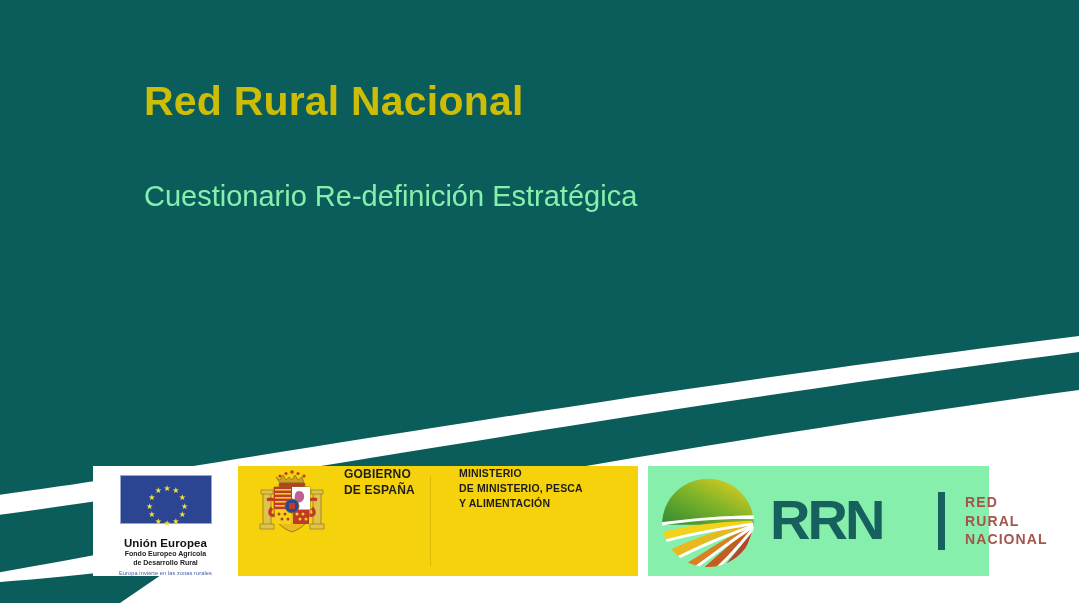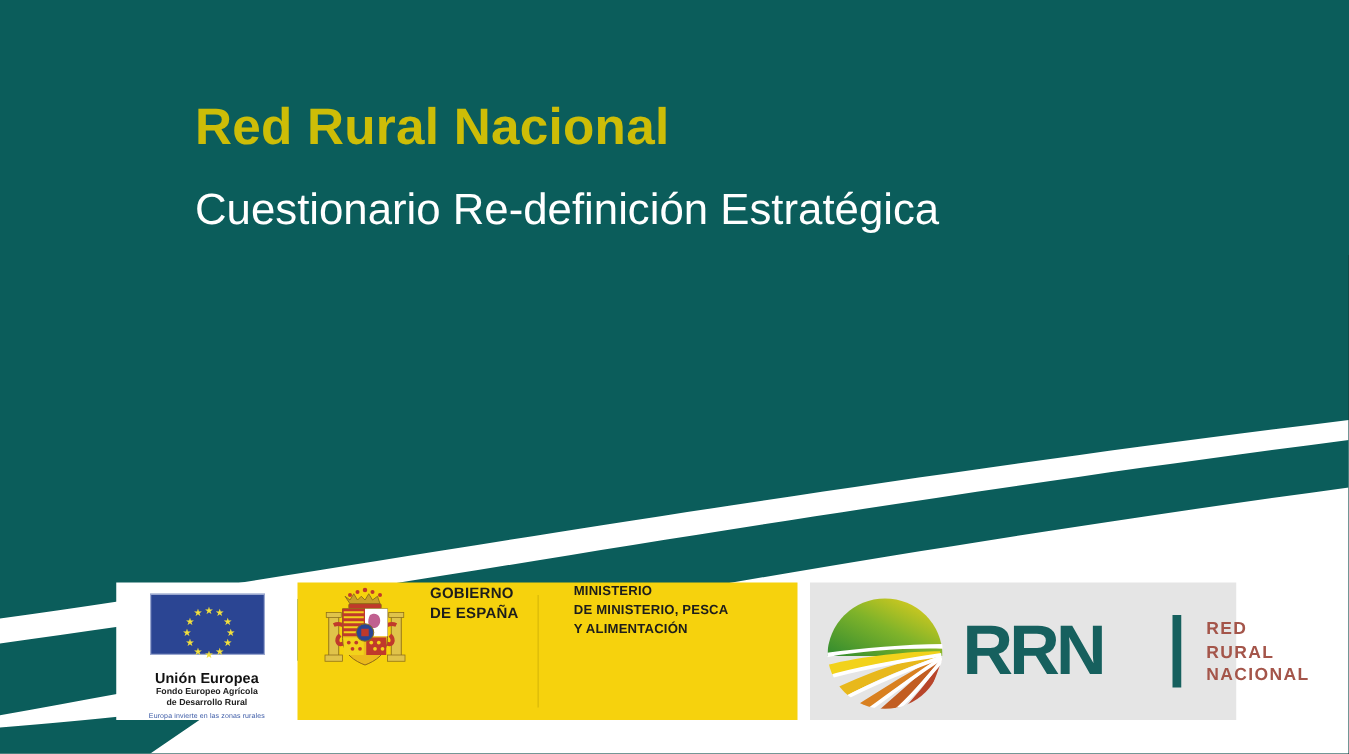--- a/index.html
+++ b/index.html
@@ -8,36 +8,36 @@
     position:relative;
     width:1079px; height:603px;
     overflow:hidden;
     background:#0b5d5b;
     font-family:"Liberation Sans", sans-serif;
   }
   .bg-svg { position:absolute; inset:0; width:1079px; height:603px; }
 
   .title-block {
     position:absolute;
-    left:156px; top:78px;
+    left:144px; top:78px;
     width:860px;
   }
   .slide-title {
     font-size:41px;
     font-weight:bold;
     color:#cdbd07;
     letter-spacing:0.2px;
     line-height:1.15;
     white-space:nowrap;
   }
   .slide-subtitle {
-    margin-top:23px;
-    font-size:35px;
+    margin-top:55px;
+    font-size:29px;
     font-weight:normal;
-    color:#ffffff;
+    color:#86efac;
     line-height:1.15;
     white-space:nowrap;
   }
 
   
   .logo-strip {
     position:absolute;
     left:93px; top:466px;
     height:110px;
     display:flex;
@@ -122,21 +122,21 @@
     font-weight:bold;
     color:#1d1d1b;
     line-height:1.45;
     letter-spacing:0.15px;
   }
 
   
   .rrn-logo {
     width:341px;
     margin-left:10px;
-    background:#e5e5e5;
+    background:#86efac;
     display:flex;
     align-items:center;
     position:relative;
   }
   .rrn-mark { width:96px; height:96px; margin-left:12px; flex:0 0 auto; }
   .rrn-word { margin-left:14px; flex:0 0 auto; }
   .rrn-bar {
     width:7px; height:58px;
     background:#16605e;
     margin-left:18px;

